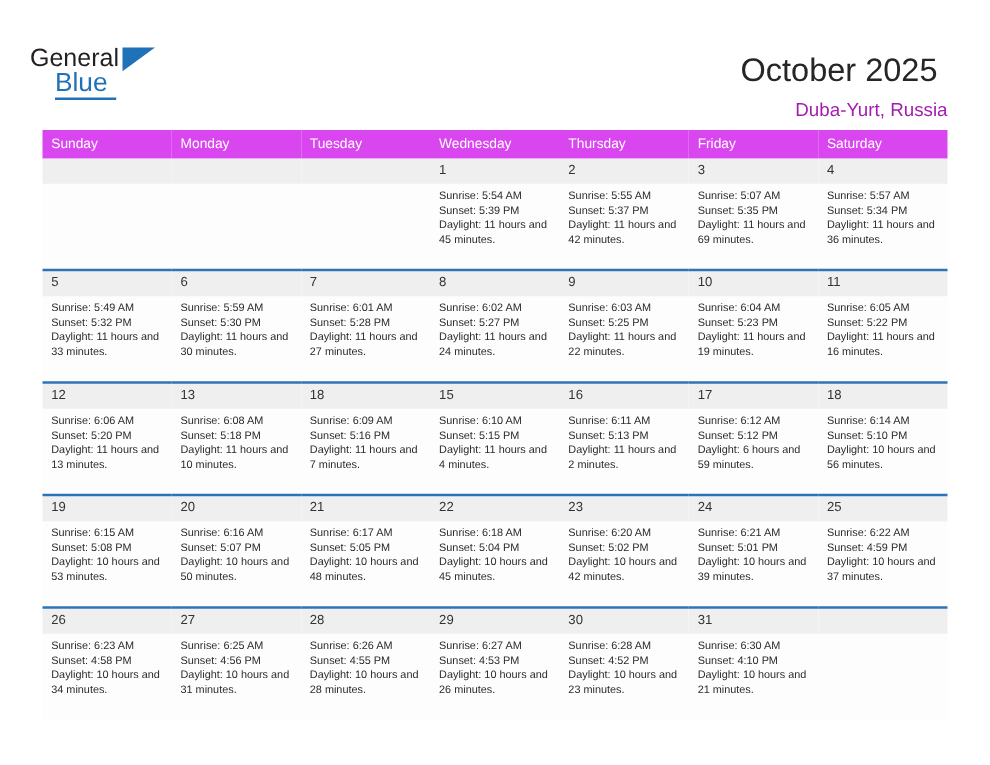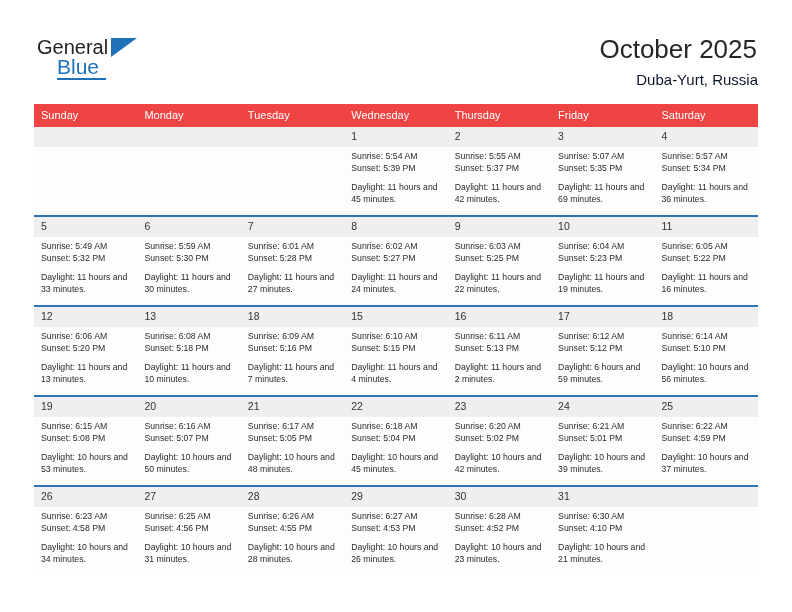--- a/index.html
+++ b/index.html
@@ -26,21 +26,21 @@
   .header {
     position: absolute;
     left: 0;
     top: 0;
     width: 792px;
     height: 100px;
   }
 
   .logo {
     position: absolute;
-    left: 37px;
+    left: 24px;
     top: 36px;
     width: 140px;
     height: 46px;
   }
   .logo-general {
     position: absolute;
     left: 0;
     top: 0;
     font-size: 20px;
     line-height: 22px;
@@ -79,43 +79,43 @@
     position: absolute;
     right: 34px;
     top: 33px;
     text-align: right;
   }
   .month-title {
     font-size: 26px;
     line-height: 30px;
     color: #262626;
     font-weight: normal;
-    margin: 1px;
+    margin: 8px;
     font-family: "Liberation Sans", sans-serif;
   }
   .location-title {
     font-size: 15px;
     line-height: 20px;
-    color: #0f172a;
+    color: #a21caf;
     margin: 6px 0 0 0;
     font-family: "Liberation Sans", sans-serif;
   }
 
   
   .calendar {
     position: absolute;
     left: 34px;
     top: 104px;
     width: 724px;
     border-collapse: collapse;
     table-layout: fixed;
   }
 
   .calendar th {
-    background: #ef4444;
+    background: #d946ef;
     color: #ffffff;
     font-weight: normal;
     font-size: 11px;
     line-height: 13px;
     text-align: left;
     padding: 5px 0 5px 7px;
     height: 18px;
     box-sizing: border-box;
     font-family: "Liberation Sans", sans-serif;
   }
@@ -152,21 +152,20 @@
     font-size: 8.7px;
     line-height: 11.6px;
     color: #2b2b2b;
     font-family: "Liberation Sans", sans-serif;
   }
   .details div {
     white-space: nowrap;
   }
   .details .daylight-line {
     white-space: normal;
-    margin-top: 8px;
   }
 
   td.empty .daynum {
     background: #efefef;
   }
   td.empty .details {
     visibility: hidden;
   }
 </style>
 </head>

